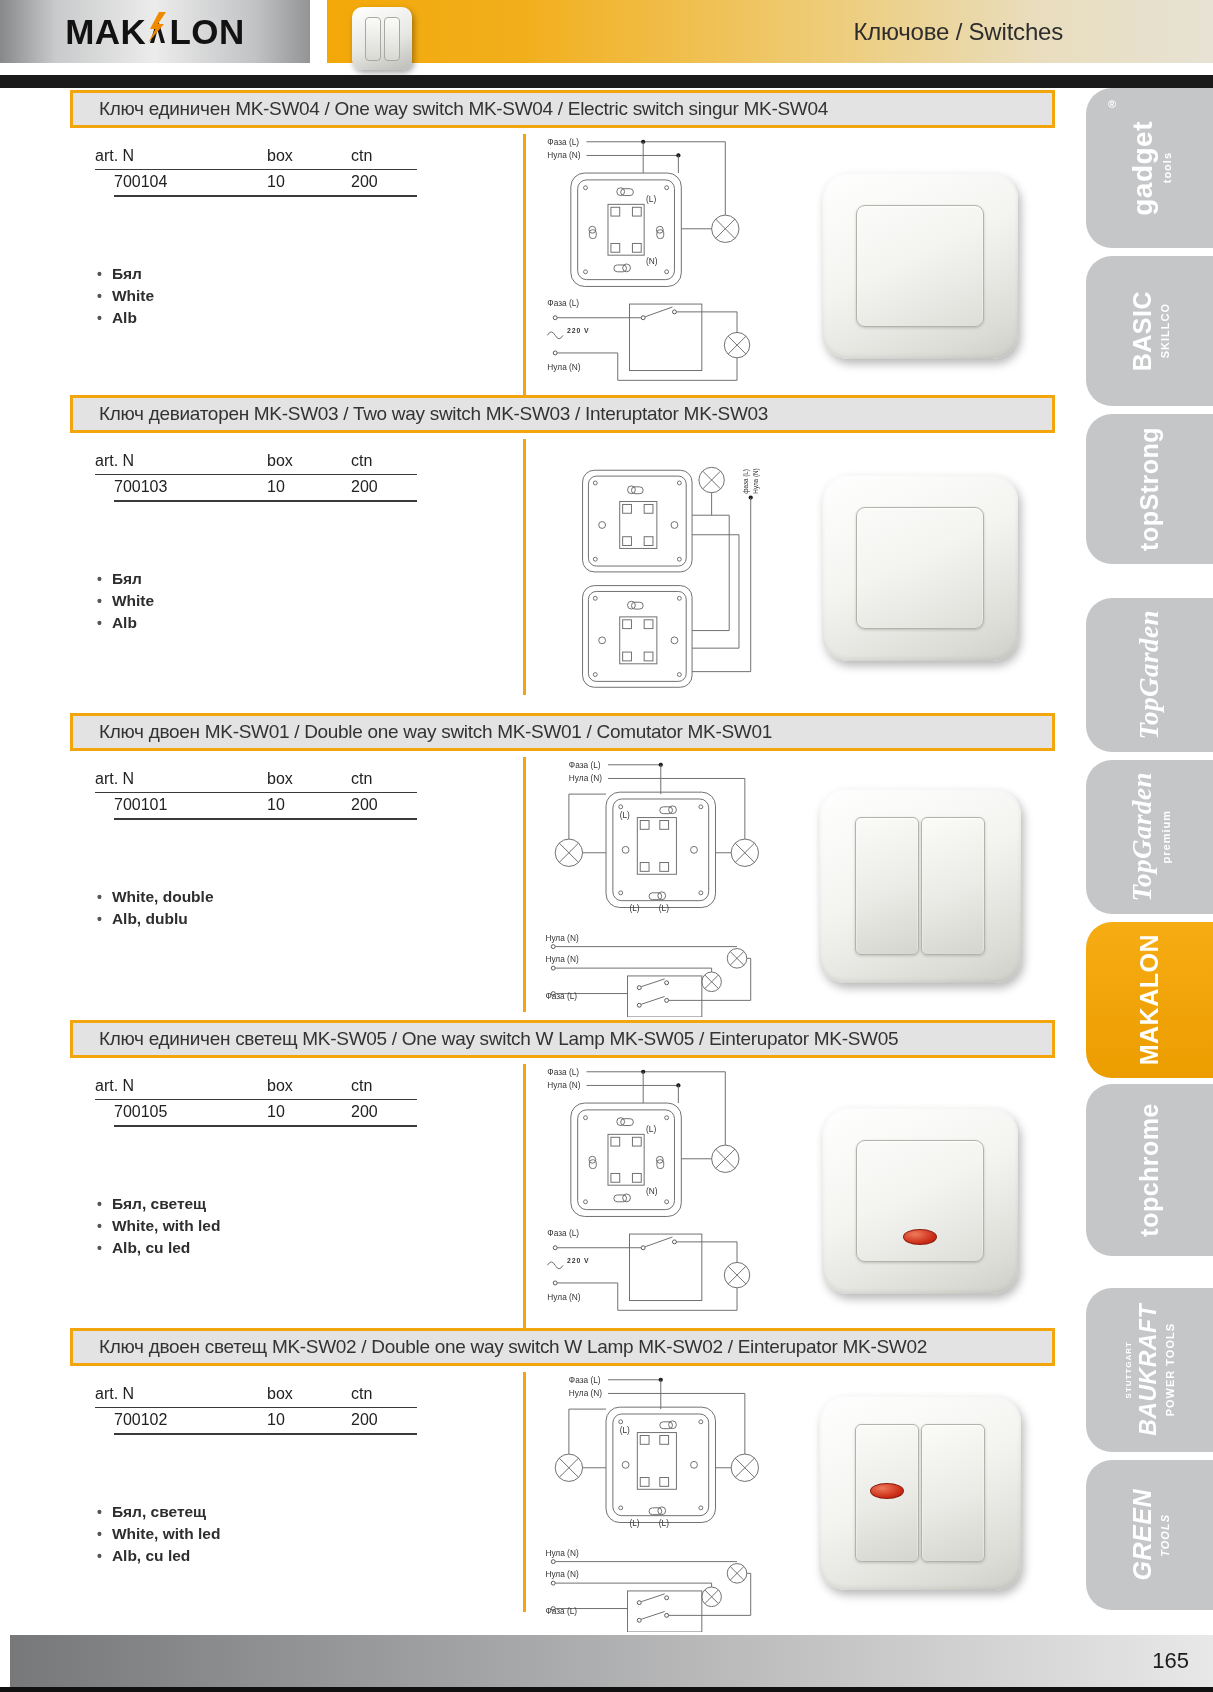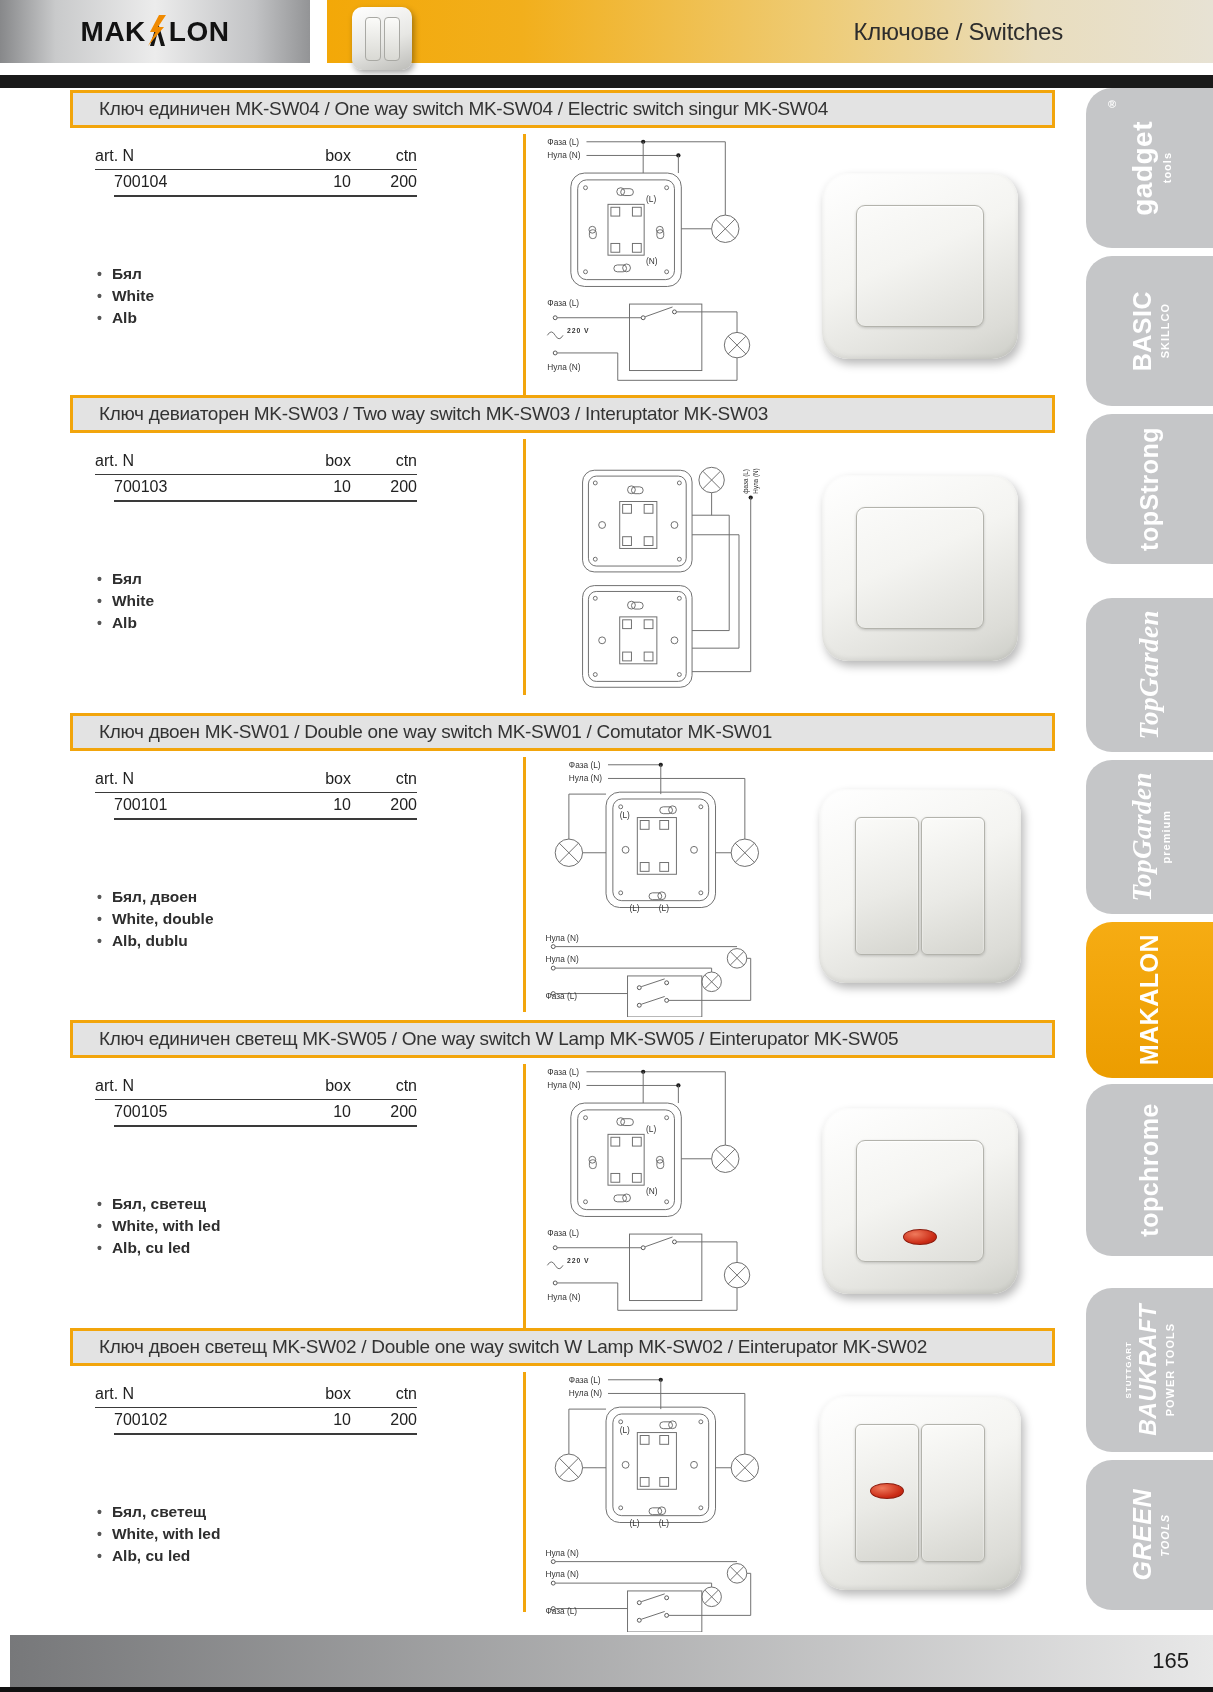--- a/index.html
+++ b/index.html
@@ -3,21 +3,21 @@
 <meta charset="utf-8">
 <style>
   * { margin:0; padding:0; box-sizing:border-box; font-family:"Liberation Sans",sans-serif; }
   html,body { background:#fff; }
   body { width:1213px; height:1692px; position:relative; overflow:hidden; }
 
   
   .header-left { position:absolute; left:0; top:0; width:310px; height:63px;
     background:linear-gradient(90deg,#87888a 0%,#c9cacb 18%,#ececec 50%,#c2c3c5 82%,#939496 100%);
     display:flex; align-items:center; justify-content:center; }
-  .logo { display:flex; align-items:center; font-weight:bold; font-size:28px; color:#121212; letter-spacing:.5px; }
+  .logo { display:flex; align-items:flex-start; font-weight:bold; font-size:35px; color:#121212; letter-spacing:.5px; }
   .logo svg { margin:0 1px 2px 1px; }
   .header-band { position:absolute; left:327px; top:0; width:886px; height:63px;
     background:linear-gradient(90deg,#f3a808 0%,#f2af1c 22%,#eecb74 55%,#e9ddbd 80%,#e7e2d4 100%); }
   .header-title { position:absolute; top:0; height:63px; right:150px; display:flex; align-items:center;
     font-size:24px; color:#2d2d2d; letter-spacing:-.2px; }
   .header-switch { position:absolute; left:352px; top:7px; width:60px; height:63px; border-radius:10px;
     background:linear-gradient(160deg,#ffffff,#e7e7e4 55%,#bcbcb8); box-shadow:2px 3px 6px rgba(0,0,0,.35);
     display:flex; align-items:center; justify-content:center; gap:3px; }
   .header-switch .hs-rocker { width:16px; height:44px; border-radius:4px; border:1px solid #a9a9a4;
     background:linear-gradient(180deg,#fbfbf9,#d9d9d4); }
@@ -31,21 +31,21 @@
   .body { position:absolute; left:0; right:0; top:38px; bottom:0; }
   .vdiv { position:absolute; left:453px; top:6px; bottom:8px; width:3px; background:#f2a50c; }
   .col-left { position:absolute; left:0; top:0; width:453px; bottom:0; }
   .col-mid { position:absolute; left:462px; top:4px; width:250px; }
   .col-right { position:absolute; left:715px; right:0; top:0; bottom:0;
     display:flex; align-items:center; justify-content:center; }
 
   .spec { margin:16px 0 0 25px; width:322px; }
   .spec .row { display:grid; grid-template-columns:1fr 84px 66px; align-items:end; }
   .spec .row span { font-size:16px; color:#222; padding:3px 0 4px 0; }
-  .spec .c2,.spec .c3 { text-align:right; }
+  .spec .c2,.spec .c3 { text-align:left; }
   .spec .head { border-bottom:1.5px solid #3a3a3a; }
   .spec .val  { border-bottom:2.5px solid #3a3a3a;margin-left:19px; }
 
   .bullets { list-style:none; margin:66px 0 0 27px;font-weight:bold; }
   .bullets li { font-size:15.5px; color:#2e2e2e; line-height:1.42; }
   .bullets li::before { content:"•"; color:#555; margin-right:10px; font-size:14px; }
 
   
   .diagram { width:238px; height:262px; }
   .diagram line,.diagram rect,.diagram circle,.diagram path { stroke:#6e6e6e; stroke-width:1; fill:none; }
@@ -318,21 +318,20 @@
           <span class="c2">box</span>
           <span class="c3">ctn</span>
         </div>
         <div class="row val">
           <span class="c1">700101</span>
           <span class="c2">10</span>
           <span class="c3">200</span>
         </div>
       </div>
       <ul class="bullets">
-        <li>Бял, двоен</li>
         <li>White, double</li>
         <li>Alb, dublu</li>
       </ul>
     </div>
     <div class="vdiv"></div>
     <div class="col-mid">
       <svg class="diagram" viewBox="0 0 240 268">
         <line x1="76" y1="10" x2="130" y2="10"></line>
           <circle class="dot" cx="130" cy="10" r="2.2"></circle>
           <line x1="130" y1="10" x2="130" y2="40"></line>

